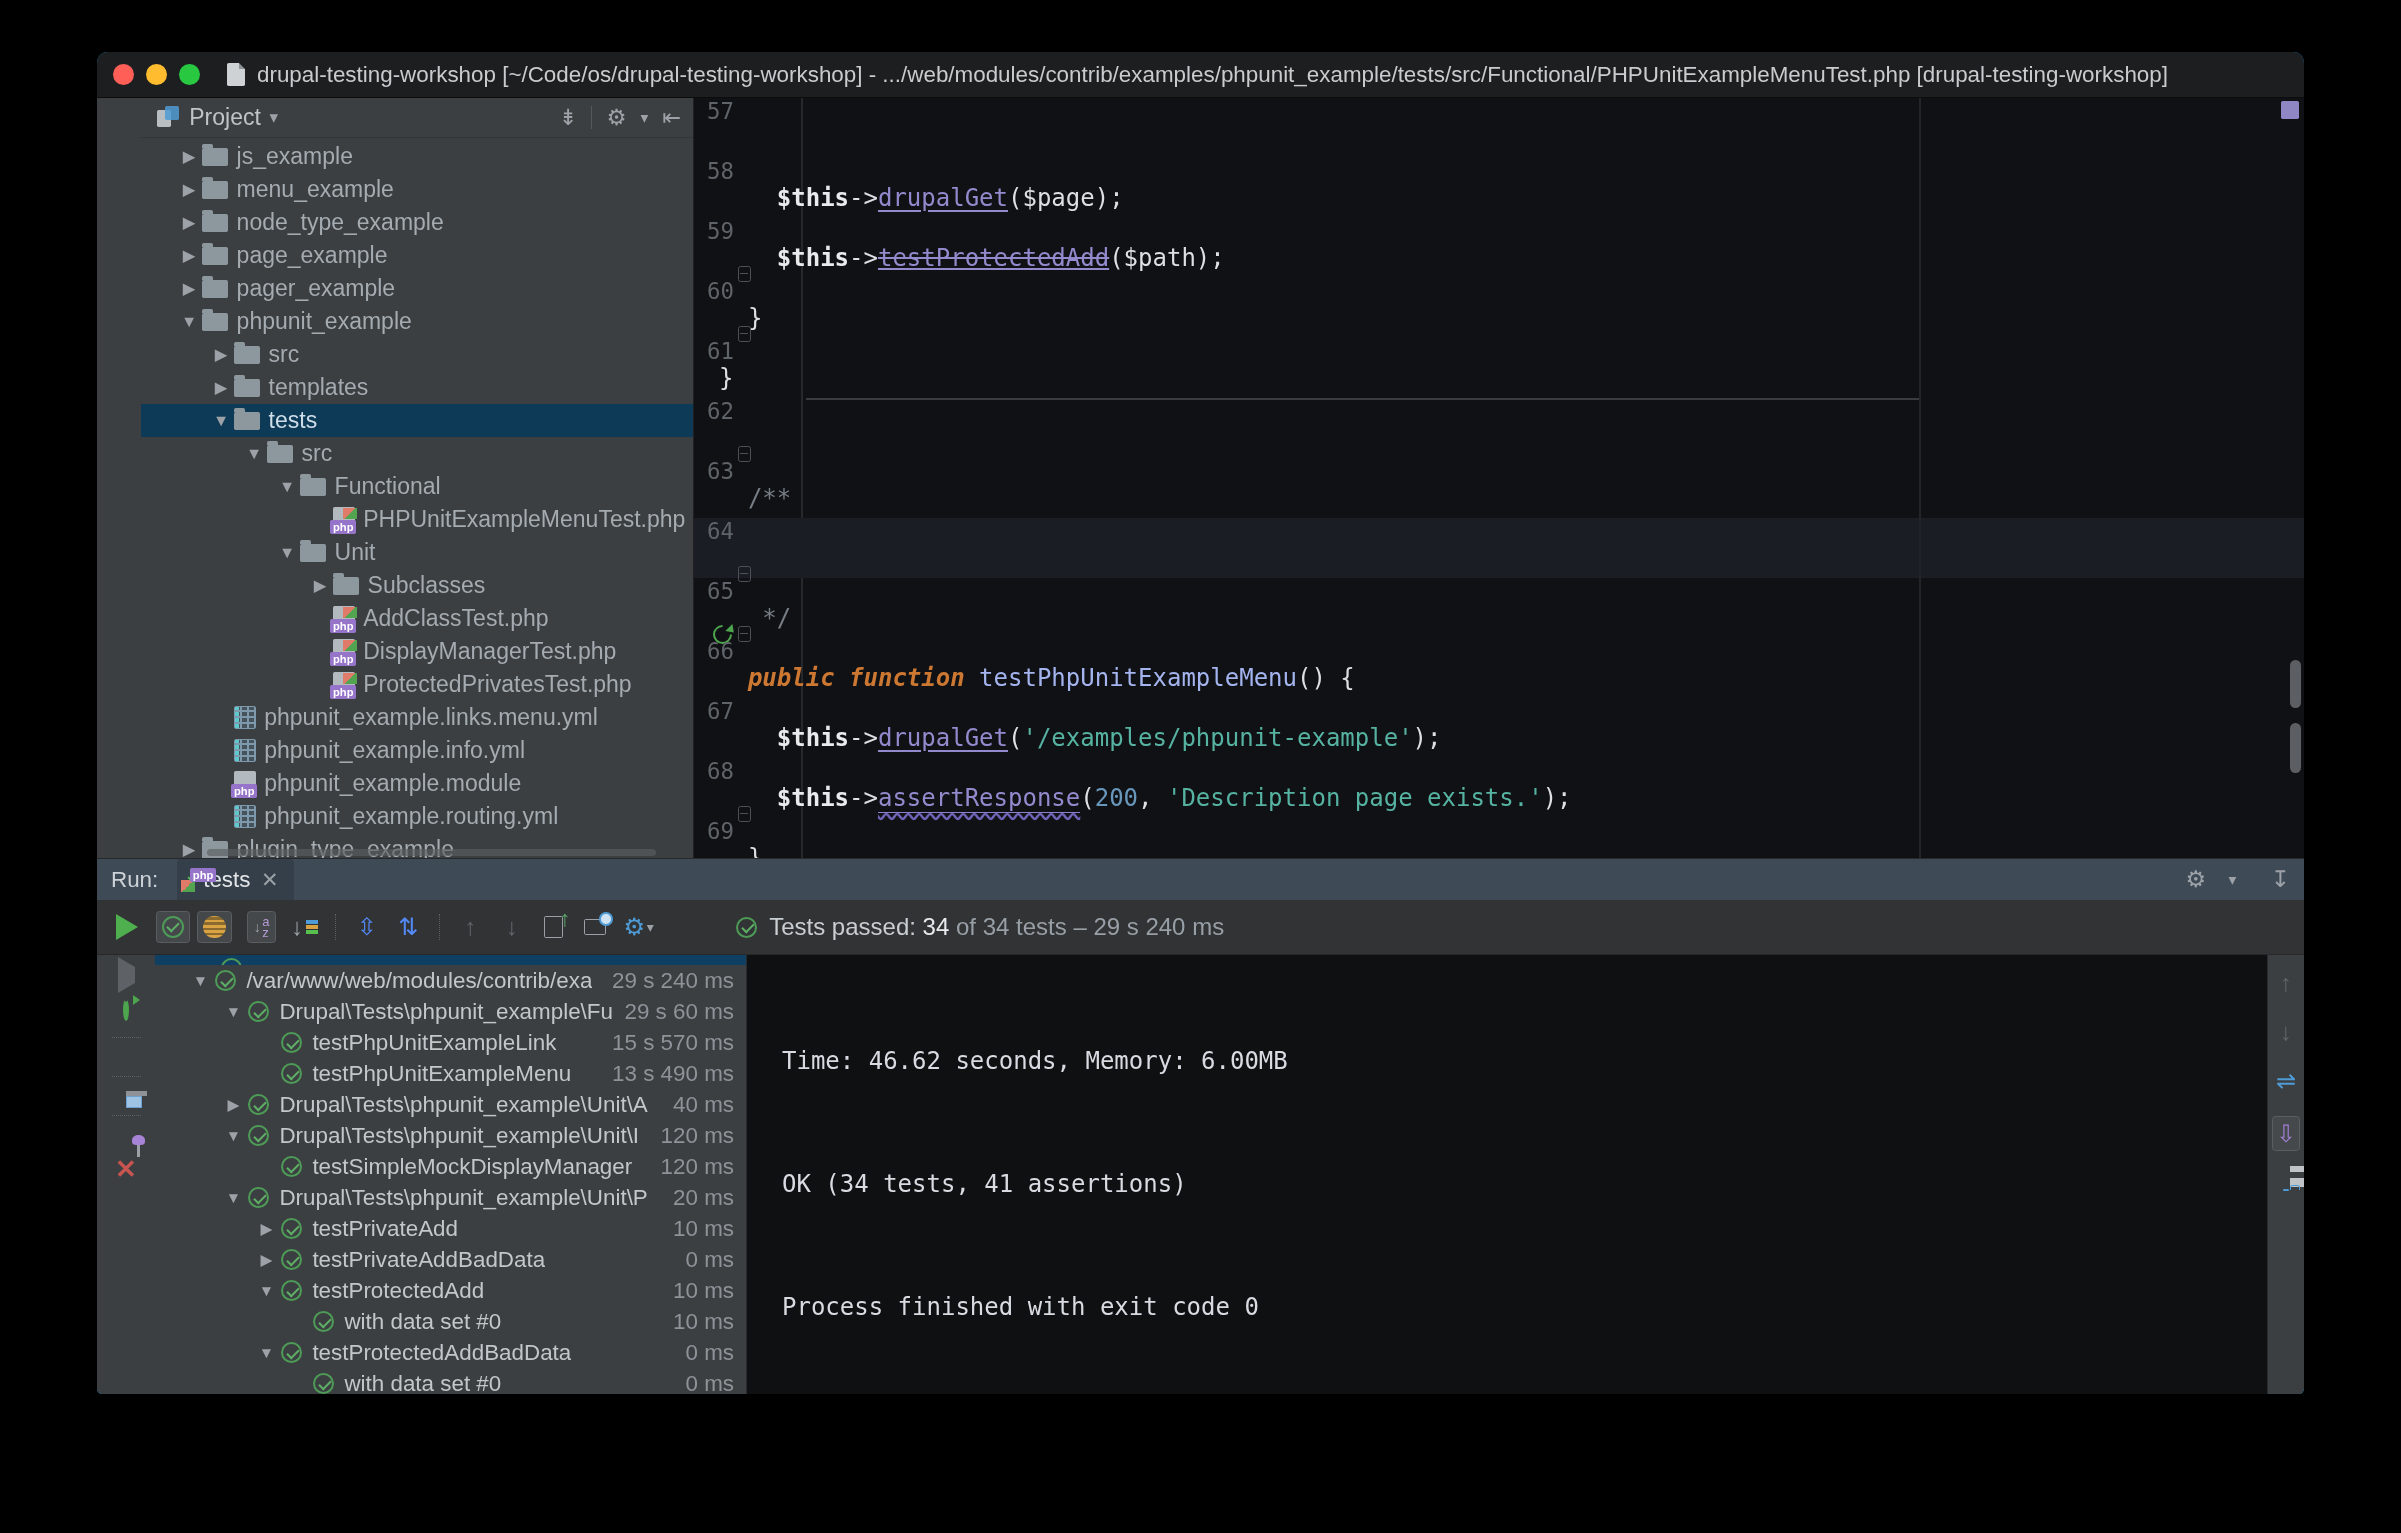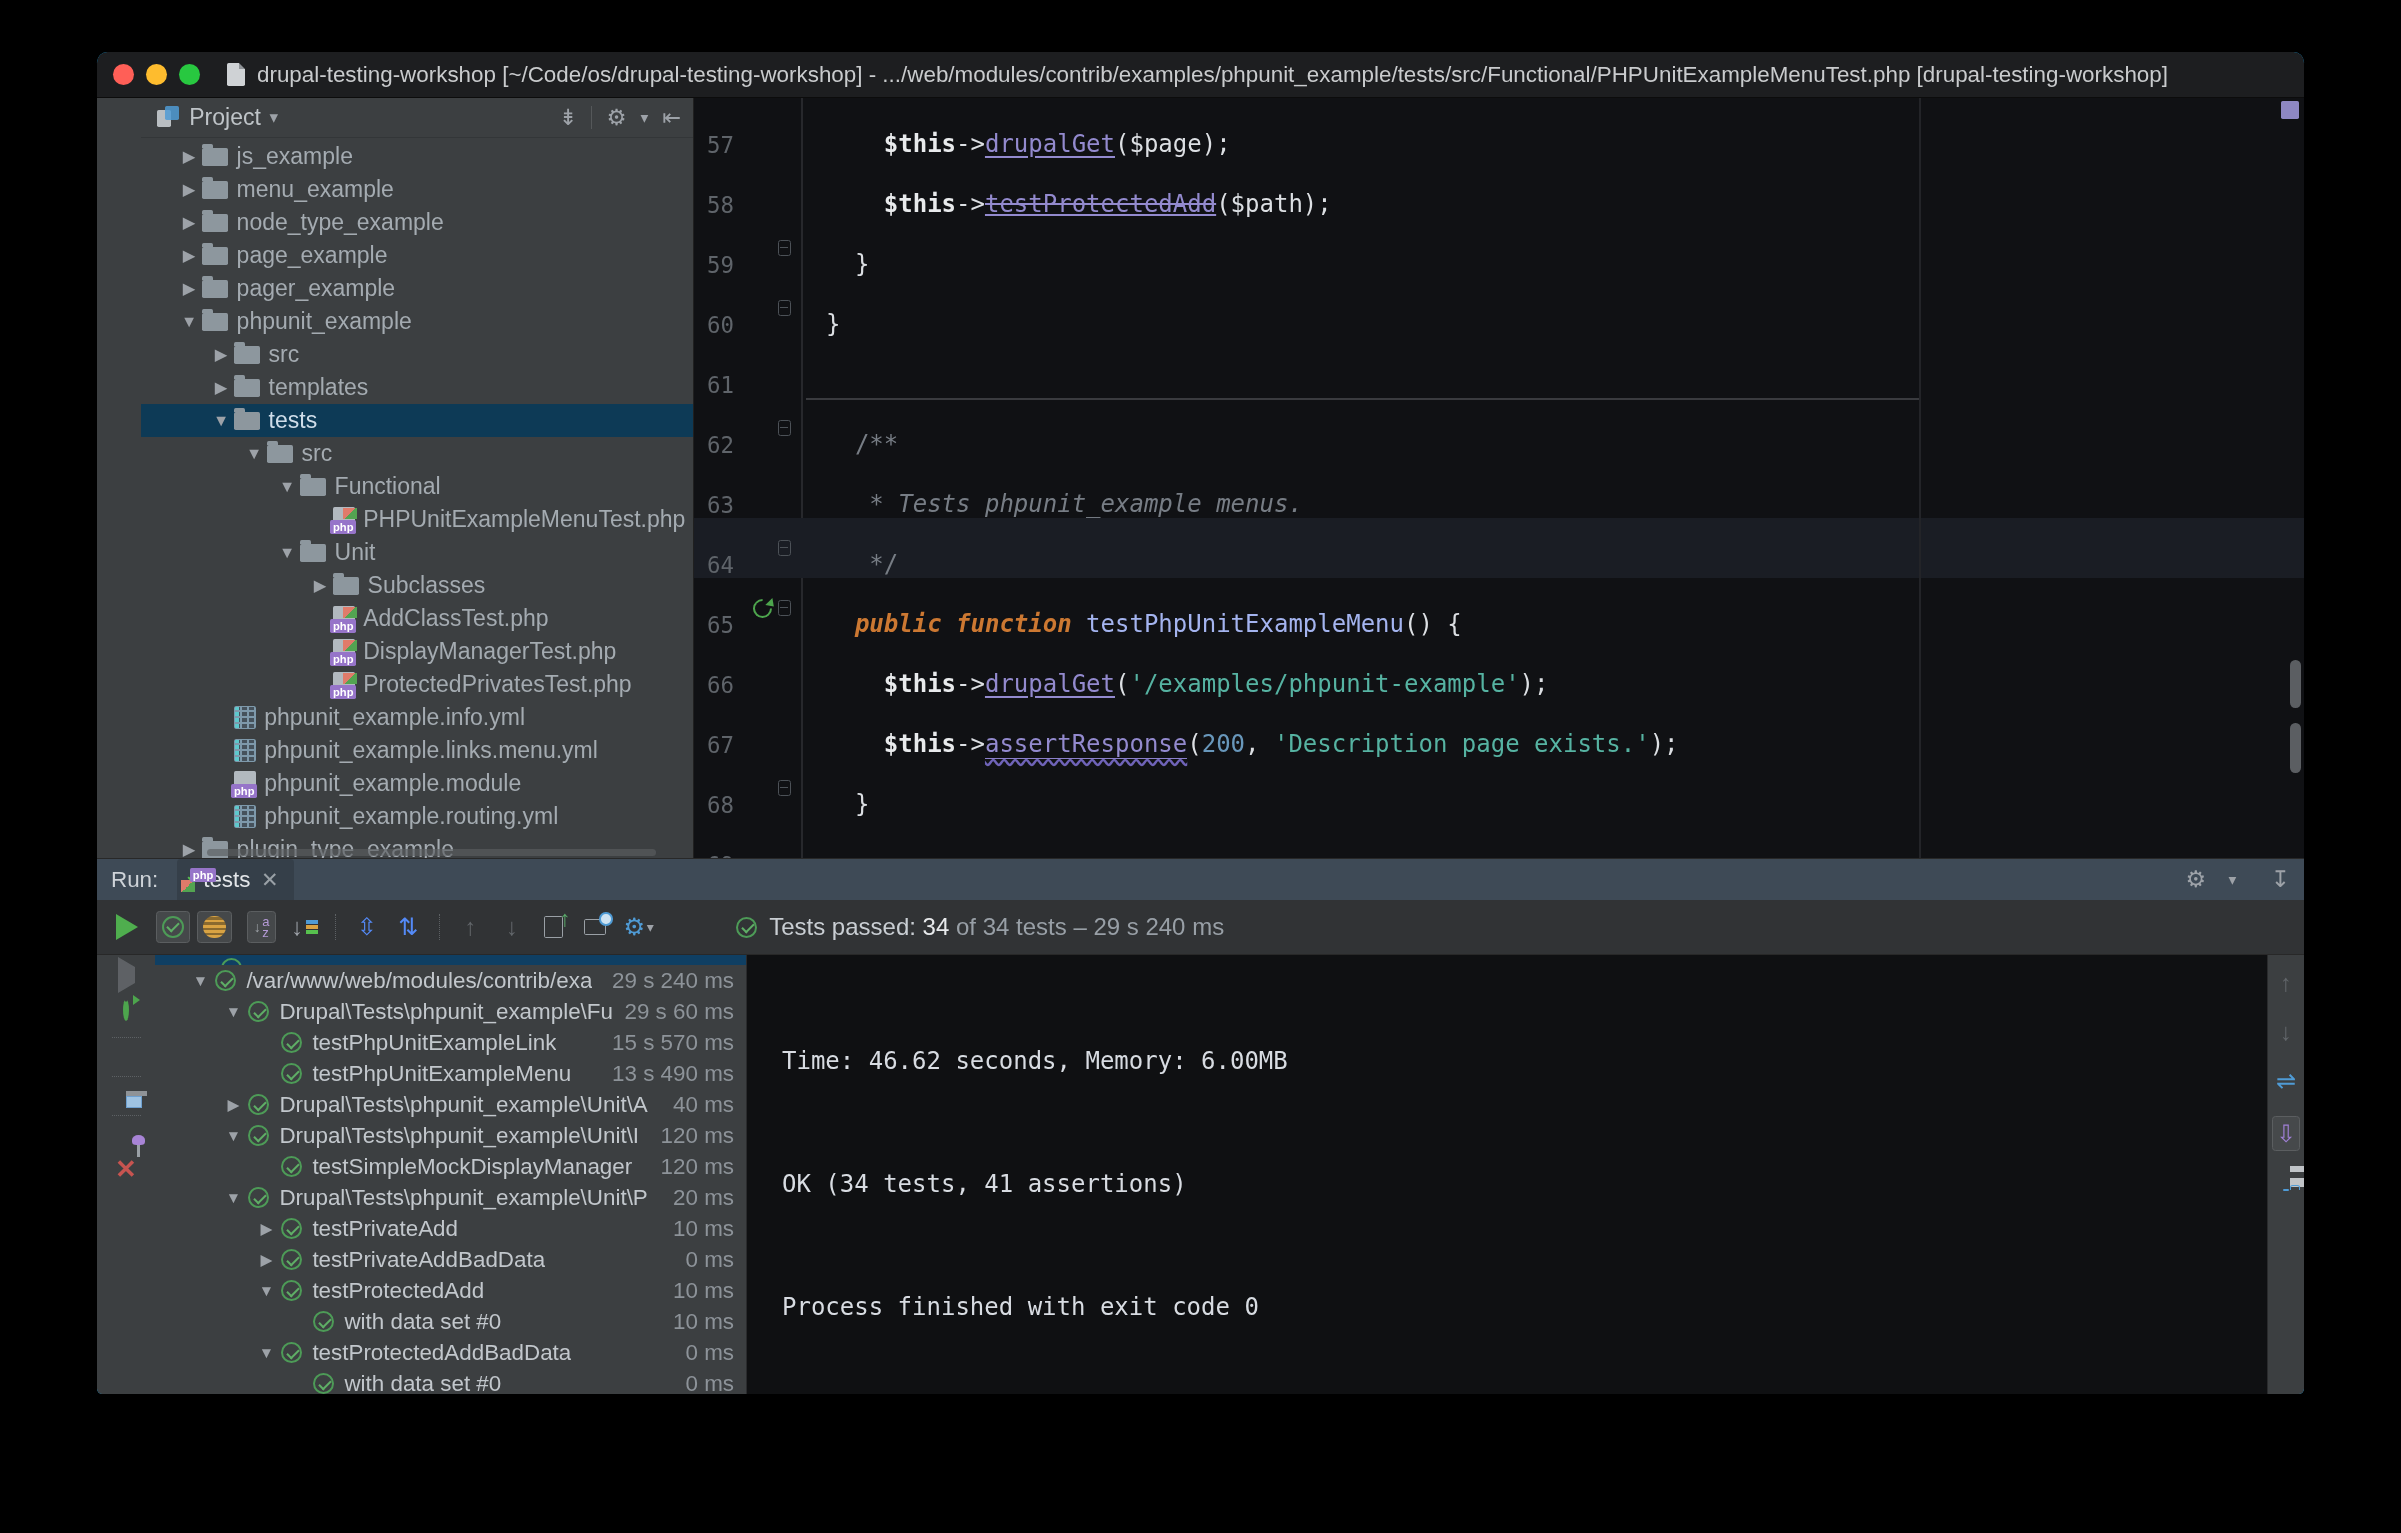--- a/index.html
+++ b/index.html
@@ -34,21 +34,21 @@
   
   .ic-folder{width:26px;height:18px;background:#8d979e;border-radius:1.7px;position:relative;flex:none;margin-top:1.7px;}
   .ic-folder::before{content:"";position:absolute;top:-4.3px;left:0;width:11.2px;height:4.3px;background:#8d979e;border-radius:1.7px 1.7px 0 0;}
   .ic-php,.ic-module{width:21.6px;height:24px;background:#b2b9bf;border-radius:1.7px;position:relative;flex:none;}
   .ic-php::after,.ic-module::after{content:"php";position:absolute;left:-2.6px;bottom:-2.6px;background:#9674c9;color:#fff;font:bold 11.2px/14px "Liberation Sans",sans-serif;padding:0 2.6px;border-radius:1.7px;}
   .ic-php::before{content:"";position:absolute;top:0.9px;right:-2.6px;width:14px;height:11.2px;background:linear-gradient(135deg,#e07b6a 50%,#53a451 50%);}
   .ic-yml{width:21.6px;height:23px;border:1.7px solid #7e99ab;border-radius:1.7px;flex:none;background-color:#46525c;background-image:repeating-linear-gradient(90deg,transparent 0 5.2px,#7e99ab 5.2px 7px),repeating-linear-gradient(0deg,transparent 0 4.3px,#7e99ab 4.3px 6px),linear-gradient(90deg,#5ec8cc 0 4.3px,transparent 4.3px);}
 
   
   .editor{flex:1;background:#101114;position:relative;overflow:hidden;}
-  .eline{height:60px;display:flex;align-items:flex-end;position:relative;}
+  .eline{height:60px;display:flex;align-items:flex-start;position:relative;flex-direction:column;}
   .eline.caret{background:#1a1d24;}
   .lnum{width:40px;flex:none;text-align:right;color:#5f646a;font:22.4px "DejaVu Sans Mono",monospace;}
   .gut{width:67px;flex:none;height:100%;display:flex;align-items:center;justify-content:flex-end;gap:5.2px;padding-right:10.4px;}
   .gutline{position:absolute;left:107px;top:0;bottom:0;width:1.7px;background:#27282c;}
   .ecode{padding-left:25px;font:24px "DejaVu Sans Mono",monospace;white-space:pre;color:#dcdfe3;}
   .tk-pl{color:#dcdfe3;} .tk-bd{color:#e8eaec;font-weight:bold;}
   .tk-kw{color:#cc7832;font-style:italic;font-weight:bold;}
   .tk-fn{color:#a4b4ef;}
   .tk-mu{color:#938ace;text-decoration:underline;text-underline-offset:4.3px;}
   .tk-mdep{color:#938ace;text-decoration:underline line-through;}
@@ -237,26 +237,26 @@
             <span class="lbl">DisplayManagerTest.php</span>
           </div>
           <div class="ptrow" style="padding-left: 166px;">
             <span class="arr"></span>
             <span class="ic-php"></span>
             <span class="lbl">ProtectedPrivatesTest.php</span>
           </div>
           <div class="ptrow" style="padding-left: 67px;">
             <span class="arr"></span>
             <span class="ic-yml"></span>
+            <span class="lbl">phpunit_example.links.menu.yml</span>
+          </div>
+          <div class="ptrow" style="padding-left: 67px;">
+            <span class="arr"></span>
+            <span class="ic-yml"></span>
             <span class="lbl">phpunit_example.info.yml</span>
-          </div>
-          <div class="ptrow" style="padding-left: 67px;">
-            <span class="arr"></span>
-            <span class="ic-yml"></span>
-            <span class="lbl">phpunit_example.links.menu.yml</span>
           </div>
           <div class="ptrow" style="padding-left: 67px;">
             <span class="arr"></span>
             <span class="ic-module"></span>
             <span class="lbl">phpunit_example.module</span>
           </div>
           <div class="ptrow" style="padding-left: 67px;">
             <span class="arr"></span>
             <span class="ic-yml"></span>
             <span class="lbl">phpunit_example.routing.yml</span>

